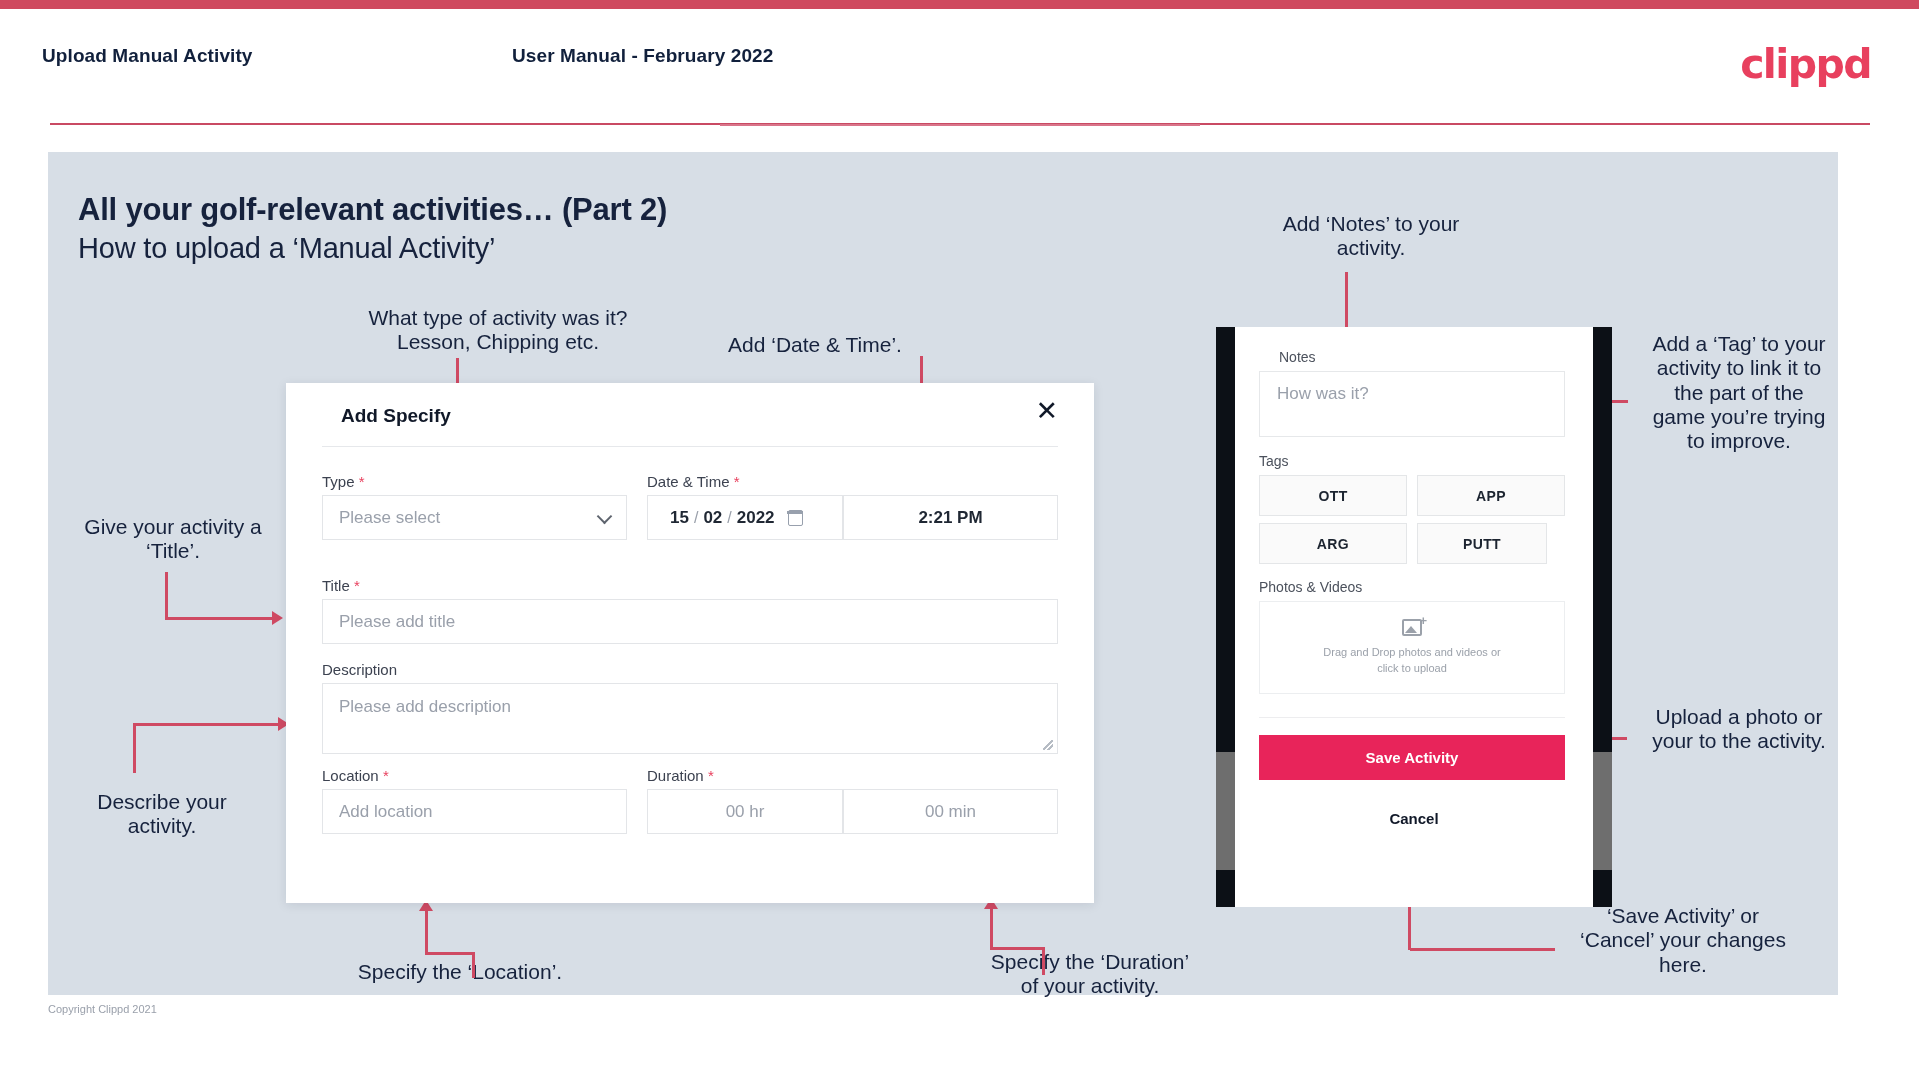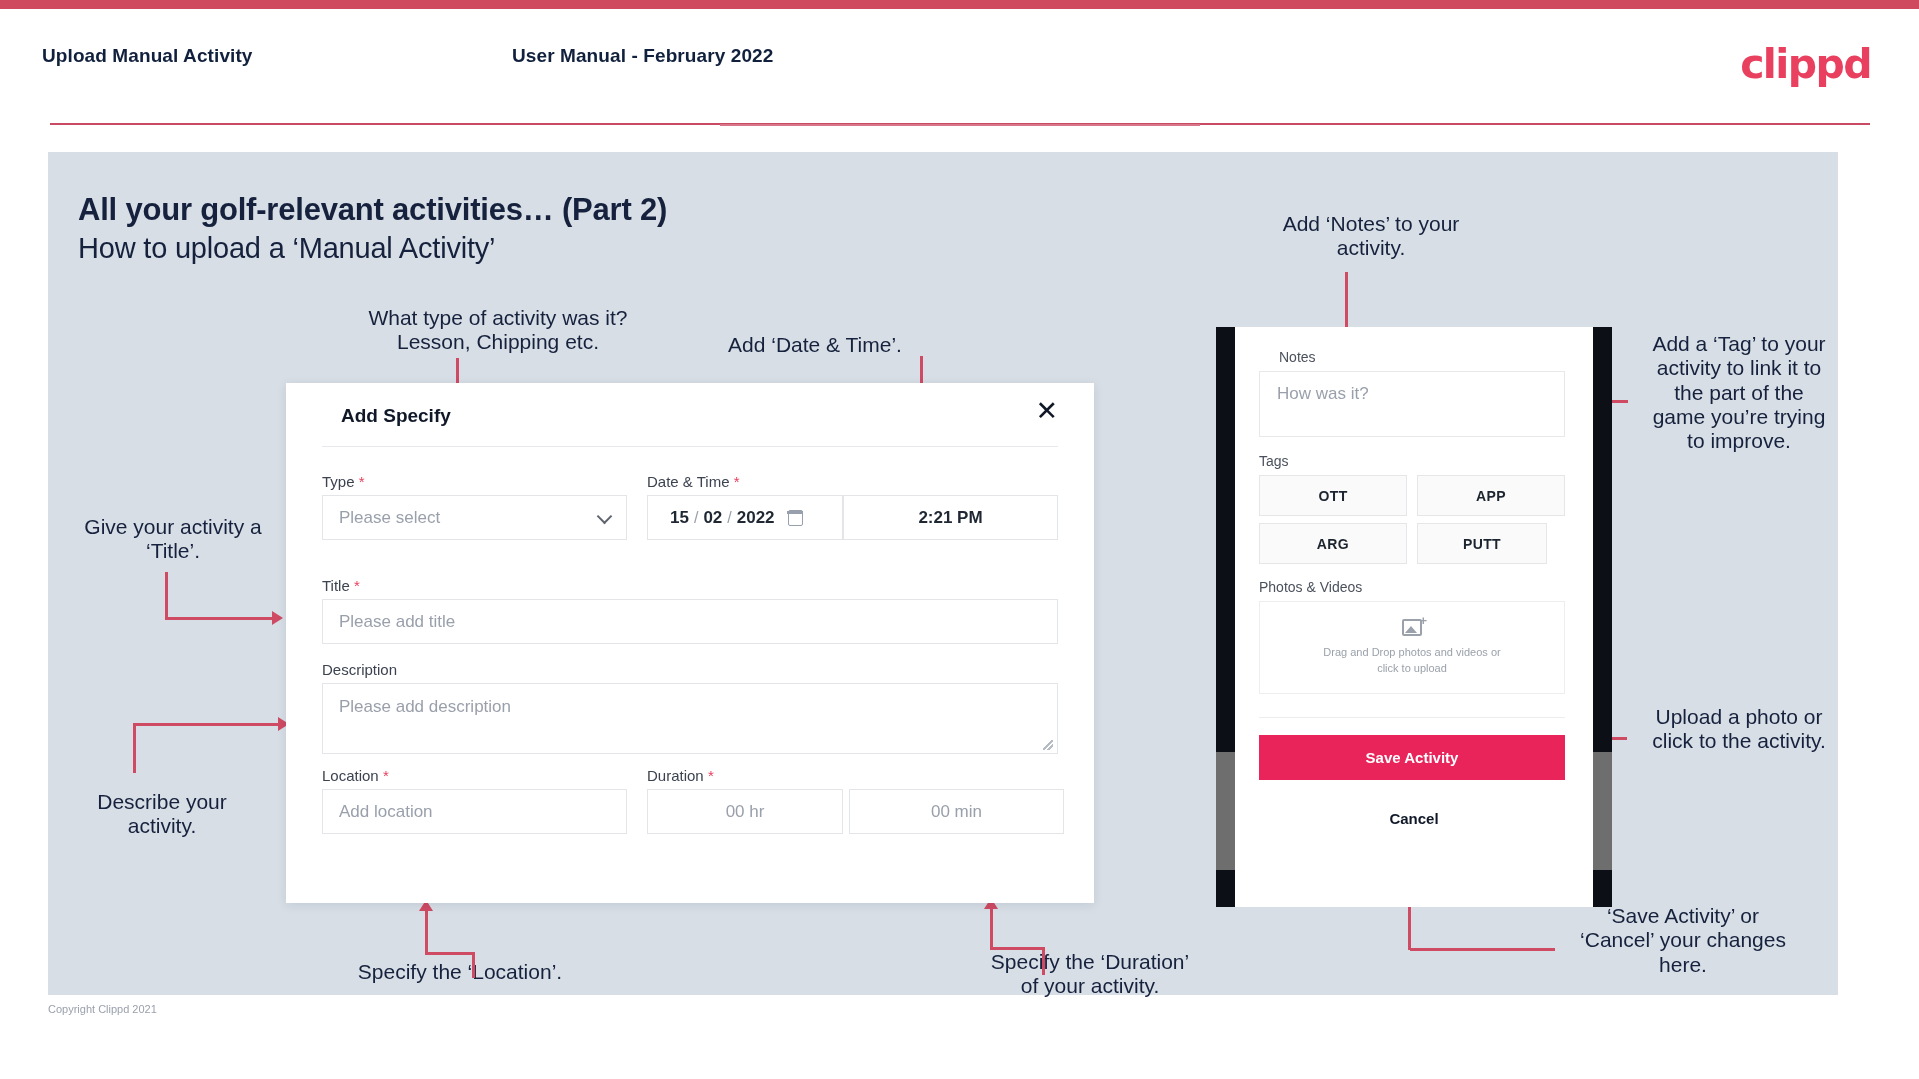--- a/index.html
+++ b/index.html
@@ -247,21 +247,21 @@
   <div class="anno" style="left:960px; top:950px; width:260px;">Specify the ‘Duration’
 of your activity.</div>
   <div class="anno" style="left:1240px; top:212px; width:262px;">Add ‘Notes’ to your
 activity.</div>
   <div class="anno" style="left:1622px; top:332px; width:234px;">Add a ‘Tag’ to your
 activity to link it to
 the part of the
 game you’re trying
 to improve.</div>
   <div class="anno" style="left:1622px; top:705px; width:234px;">Upload a photo or
-click to the activity.</div>
+your to the activity.</div>
   <div class="anno" style="left:1558px; top:904px; width:250px;">‘Save Activity’ or
 ‘Cancel’ your changes
 here.</div>
 
   <div class="ln v" style="left:456px; top:358px; height:77px;"></div>
   <div class="ln h" style="left:456px; top:432px; width:60px;"></div>
   <div class="ln v" style="left:513px; top:432px; height:60px;"></div>
   <div class="arrow down" style="left:507px; top:489px;"></div>
 
   <div class="ln v" style="left:920px; top:356px; height:77px;"></div>
@@ -363,21 +363,21 @@
       <span>Add location</span>
     </div>
 
     <div class="fld-label" style="left:361px; top:384px;">
       <span>Duration</span>
       <span class="req">*</span>
     </div>
     <div class="inp" style="left:361px; top:406px; width:196px; height:45px; justify-content:center; padding:0;">
       <span>00 hr</span>
     </div>
-    <div class="inp" style="left:557px; top:406px; width:215px; height:45px; justify-content:center; padding:0;margin-left:6px;">
+    <div class="inp" style="left:557px; top:406px; width:215px; height:45px; justify-content:center; padding:0;">
       <span>00 min</span>
     </div>
   </div>
 
   <div class="phone">
     <div class="bez l"></div>
     <div class="bez r"></div>
     <div class="bez-grey" style="left:0; top:425px; height:118px;"></div>
     <div class="bez-grey" style="right:0; top:425px; height:118px;"></div>
 

